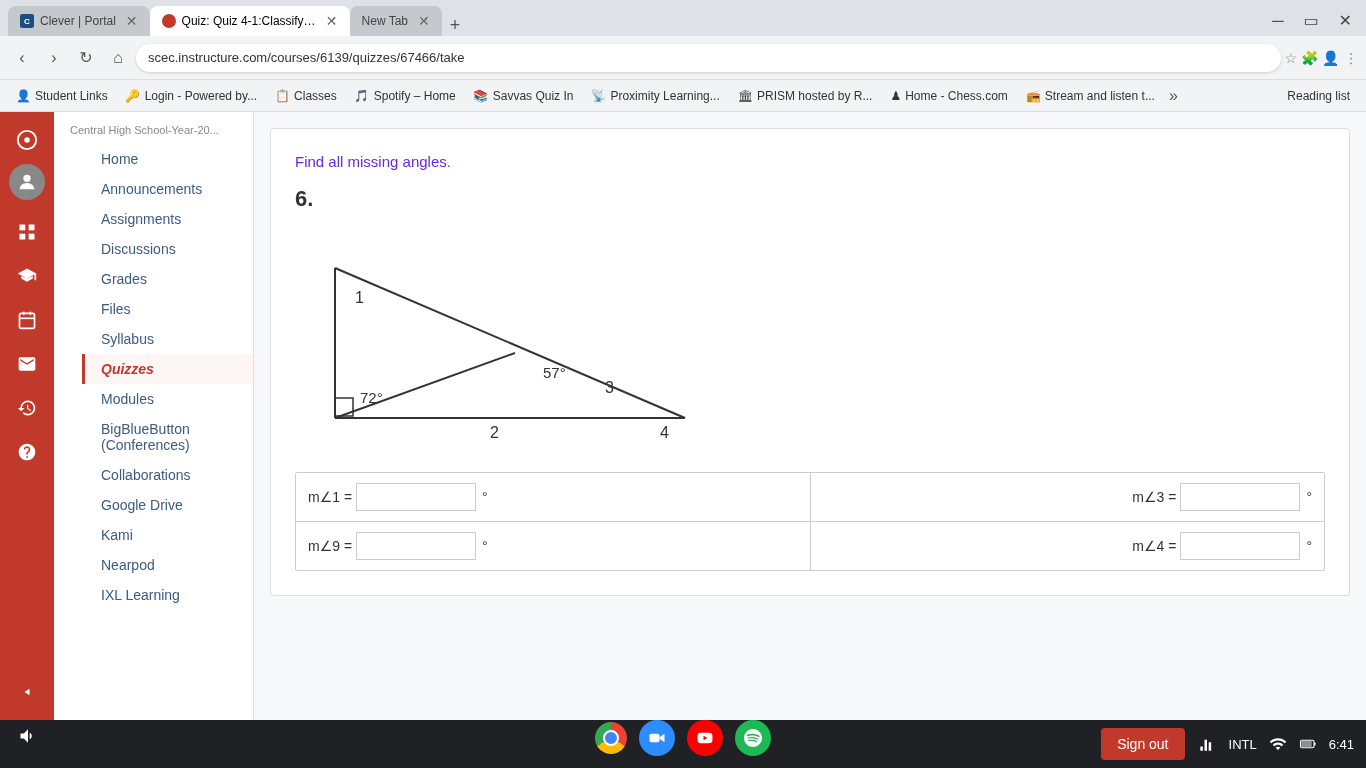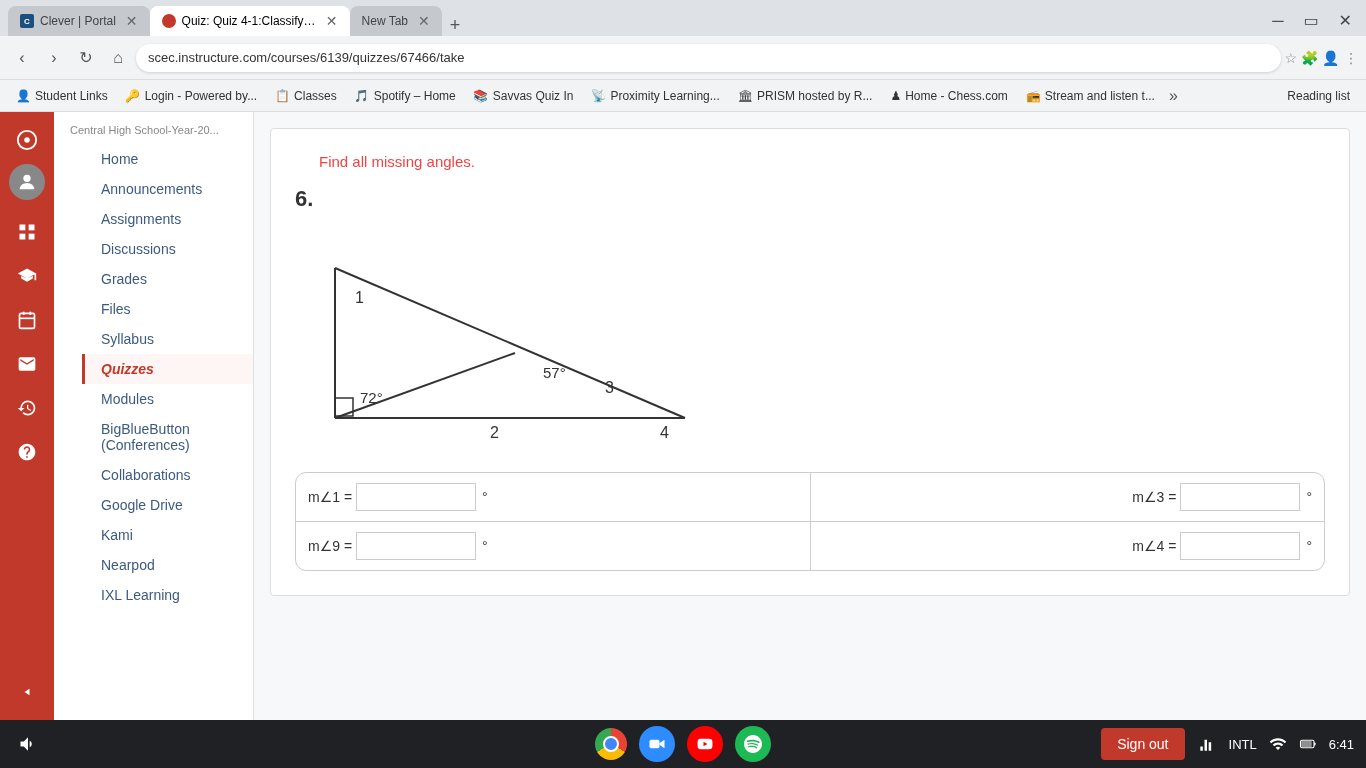--- a/index.html
+++ b/index.html
@@ -42,39 +42,39 @@
     
     .sidebar { width: 200px; background: #fff; border-right: 1px solid #e0e0e0; overflow-y: auto; padding: 8px 0; }
     .sidebar-school { font-size: 11px; color: #888; padding: 4px 16px 8px; }
     .sidebar-link { display: block; padding: 7px 16px; color: #3d5a80; text-decoration: none; font-size: 14px; cursor: pointer; border-left: 3px solid transparent; margin-left: 28px; }
     .sidebar-link.active { border-left: 3px solid #c0392b; color: #c0392b; font-weight: 600; background: #fef5f5; font-style: italic; }
 
     
     .content { flex: 1; overflow-y: auto; background: #f7f8f9; padding: 0; }
     .quiz-container { background: #fff; margin: 16px; border-radius: 4px; border: 1px solid #ddd; padding: 24px; }
 
-    .question-title { font-size: 15px; color: #ef4444; margin-bottom: 16px; margin-left: 24px; }
+    .question-title { font-size: 15px; color: #6d28d9; margin-bottom: 16px; }
     .question-number { font-size: 22px; font-weight: bold; color: #333; margin-bottom: 16px; }
 
     
     .diagram-container { margin: 16px 0 24px; }
     .diagram-svg { display: block; }
 
     
-    .answer-grid { border: 1px solid #ccc; border-radius: 11px; overflow: hidden; }
+    .answer-grid { border: 1px solid #ccc; border-radius: 2px; overflow: hidden; }
     .answer-row { display: flex; border-bottom: 1px solid #ccc; }
     .answer-row:last-child { border-bottom: none; }
     .answer-cell { flex: 1; padding: 10px 12px; display: flex; align-items: center; gap: 4px; border-right: 1px solid #ccc; }
     .answer-cell:last-child { border-right: none; justify-content: flex-end; }
     .angle-label { font-size: 14px; color: #333; white-space: nowrap; }
     .angle-input { border: 1px solid #ccc; padding: 4px 8px; font-size: 14px; width: 120px; height: 28px; outline: none; }
     .degree-sign { font-size: 14px; color: #333; margin-left: 2px; }
 
     
-    .taskbar { height: 48px; background: #202124; display: flex; align-items: center; padding: 0 12px; gap: 0; position: relative; }
+    .taskbar { height: 48px; background: #202124; display: flex; padding: 0 12px; gap: 0; position: relative; }
     .taskbar-center { position: absolute; left: 50%; transform: translateX(-50%); display: flex; gap: 12px; align-items: center; }
     .taskbar-icon { width: 36px; height: 36px; border-radius: 50%; display: flex; align-items: center; justify-content: center; cursor: pointer; }
     .taskbar-right { margin-left: auto; display: flex; align-items: center; gap: 12px; }
     .sign-out-btn { background: #c0392b; color: white; border: none; border-radius: 4px; padding: 8px 16px; font-size: 14px; cursor: pointer; font-weight: 500; }
     .taskbar-sys { display: flex; align-items: center; gap: 6px; color: white; font-size: 13px; }
     .taskbar-time { color: white; font-size: 13px; }
     .taskbar-left-icon { width: 32px; height: 32px; display: flex; align-items: center; justify-content: center; cursor: pointer; }
 
     
     .chrome-circle { width: 32px; height: 32px; border-radius: 50%; background: conic-gradient(#ea4335 0deg 120deg, #fbbc05 120deg 240deg, #34a853 240deg 360deg); position: relative; }

